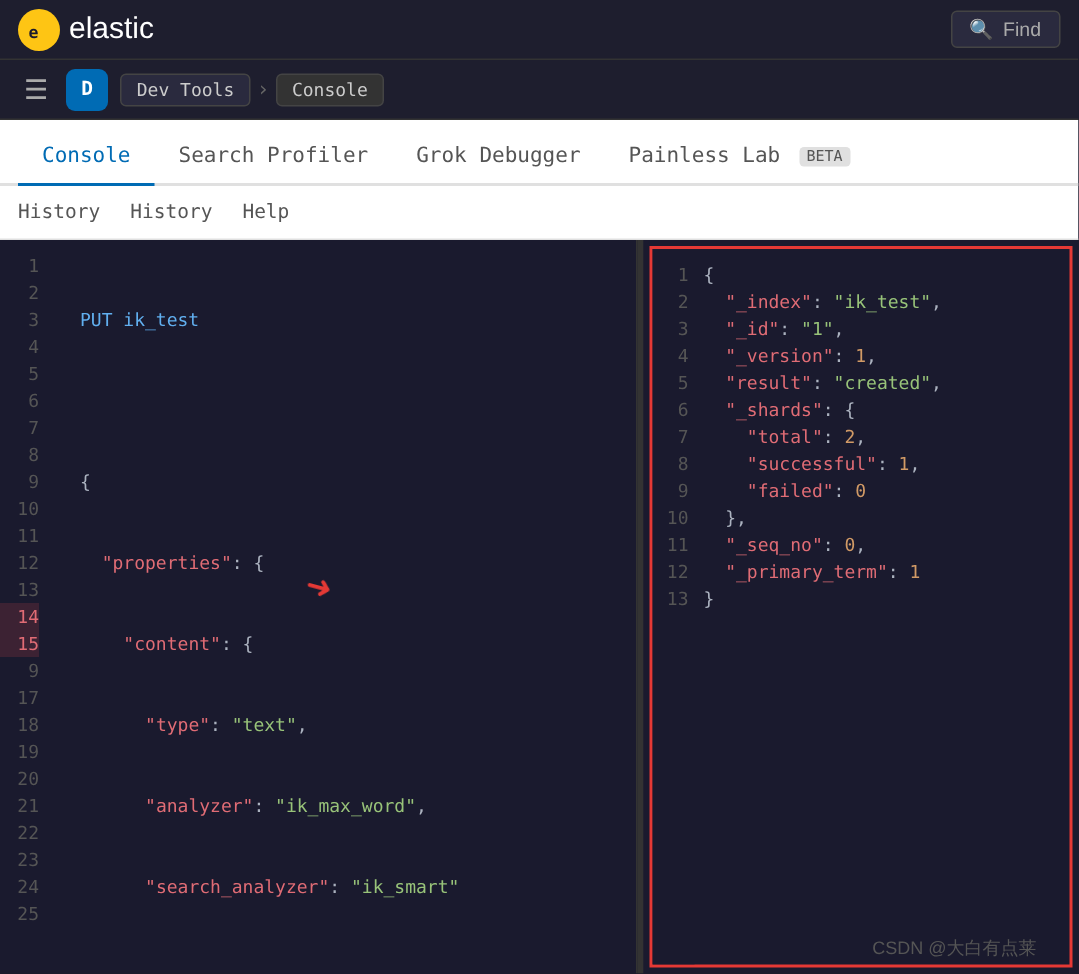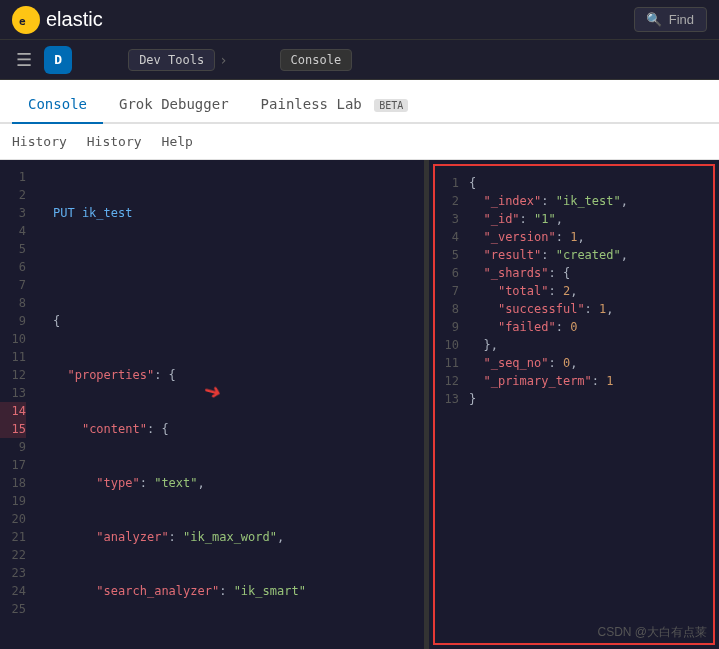--- a/index.html
+++ b/index.html
@@ -76,21 +76,20 @@
       gap: 4px;
     }
     .breadcrumb-item {
       background: #2a2a3e;
       border: 1px solid #444;
       border-radius: 4px;
       padding: 3px 10px;
       color: #ccc;
       font-size: 12px;
       cursor: pointer;
-      margin-left: 48px;
     }
     .breadcrumb-separator {
       color: #666;
       font-size: 14px;
     }
     .breadcrumb-item.active {
       background: #333;
     }
 
     
@@ -242,21 +241,21 @@
     .resize-handle {
       width: 4px;
       background: #333;
       cursor: col-resize;
     }
 
     
     .watermark {
       position: absolute;
       bottom: 8px;
-      right: 12px;
+      right: 28px;
       color: #555;
       font-size: 12px;
       font-family: sans-serif;
     }
   </style>
 </head>
 <body>
 
 <div class="top-header">
   <div class="logo-area">
@@ -279,20 +278,21 @@
   <div class="avatar-badge">D</div>
   <div class="breadcrumb-nav">
     <div class="breadcrumb-item">Dev Tools</div>
     <span class="breadcrumb-separator">›</span>
     <div class="breadcrumb-item active">Console</div>
   </div>
 </div>
 
 <div class="tab-bar">
   <div class="tab active">Console</div>
+  <div class="tab">Search Profiler</div>
   <div class="tab">Grok Debugger</div>
   <div class="tab">Painless Lab <span class="beta-badge">BETA</span></div>
 </div>
 
 <div class="sub-nav">
   <span class="sub-nav-item">History</span>
   <span class="sub-nav-item">History</span>
   <span class="sub-nav-item">Help</span>
 </div>
 

